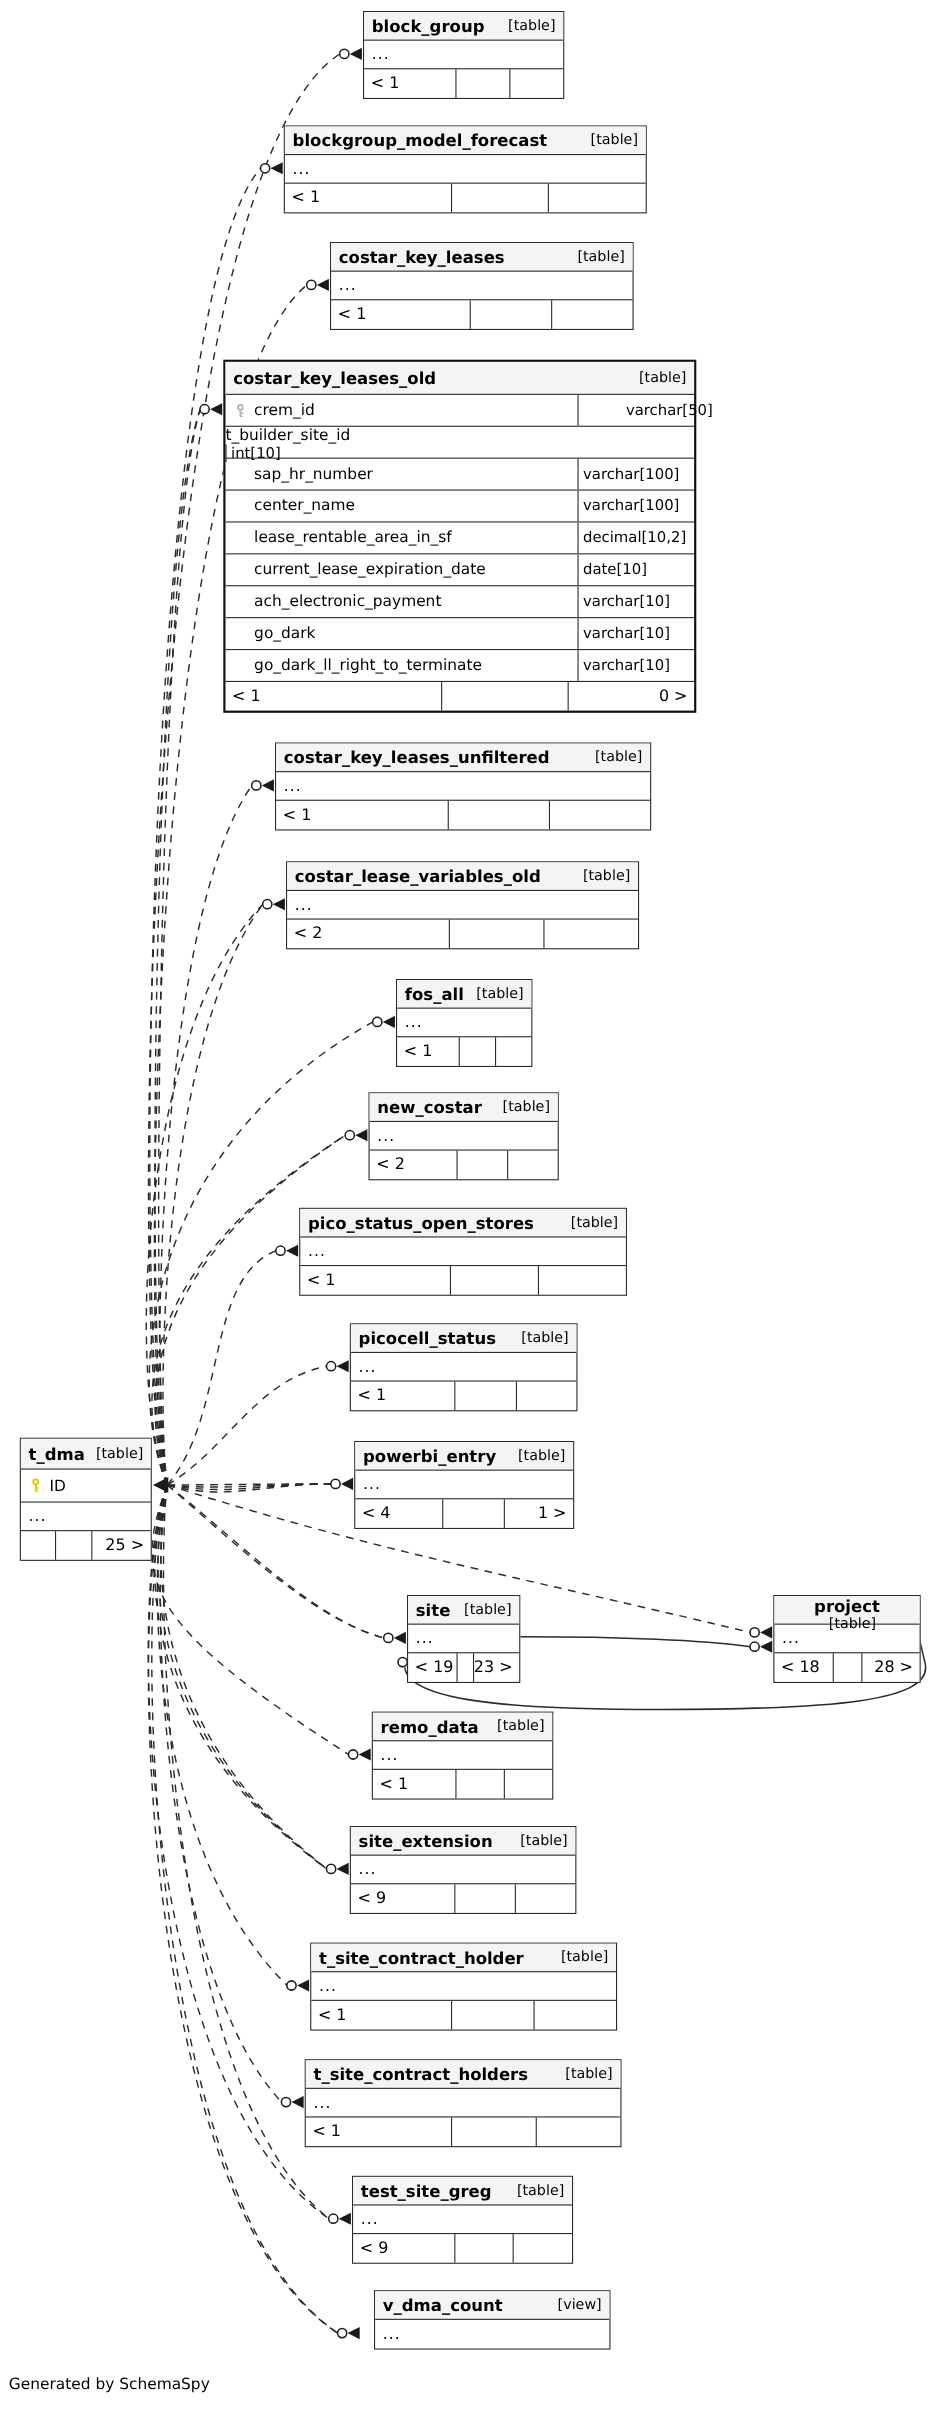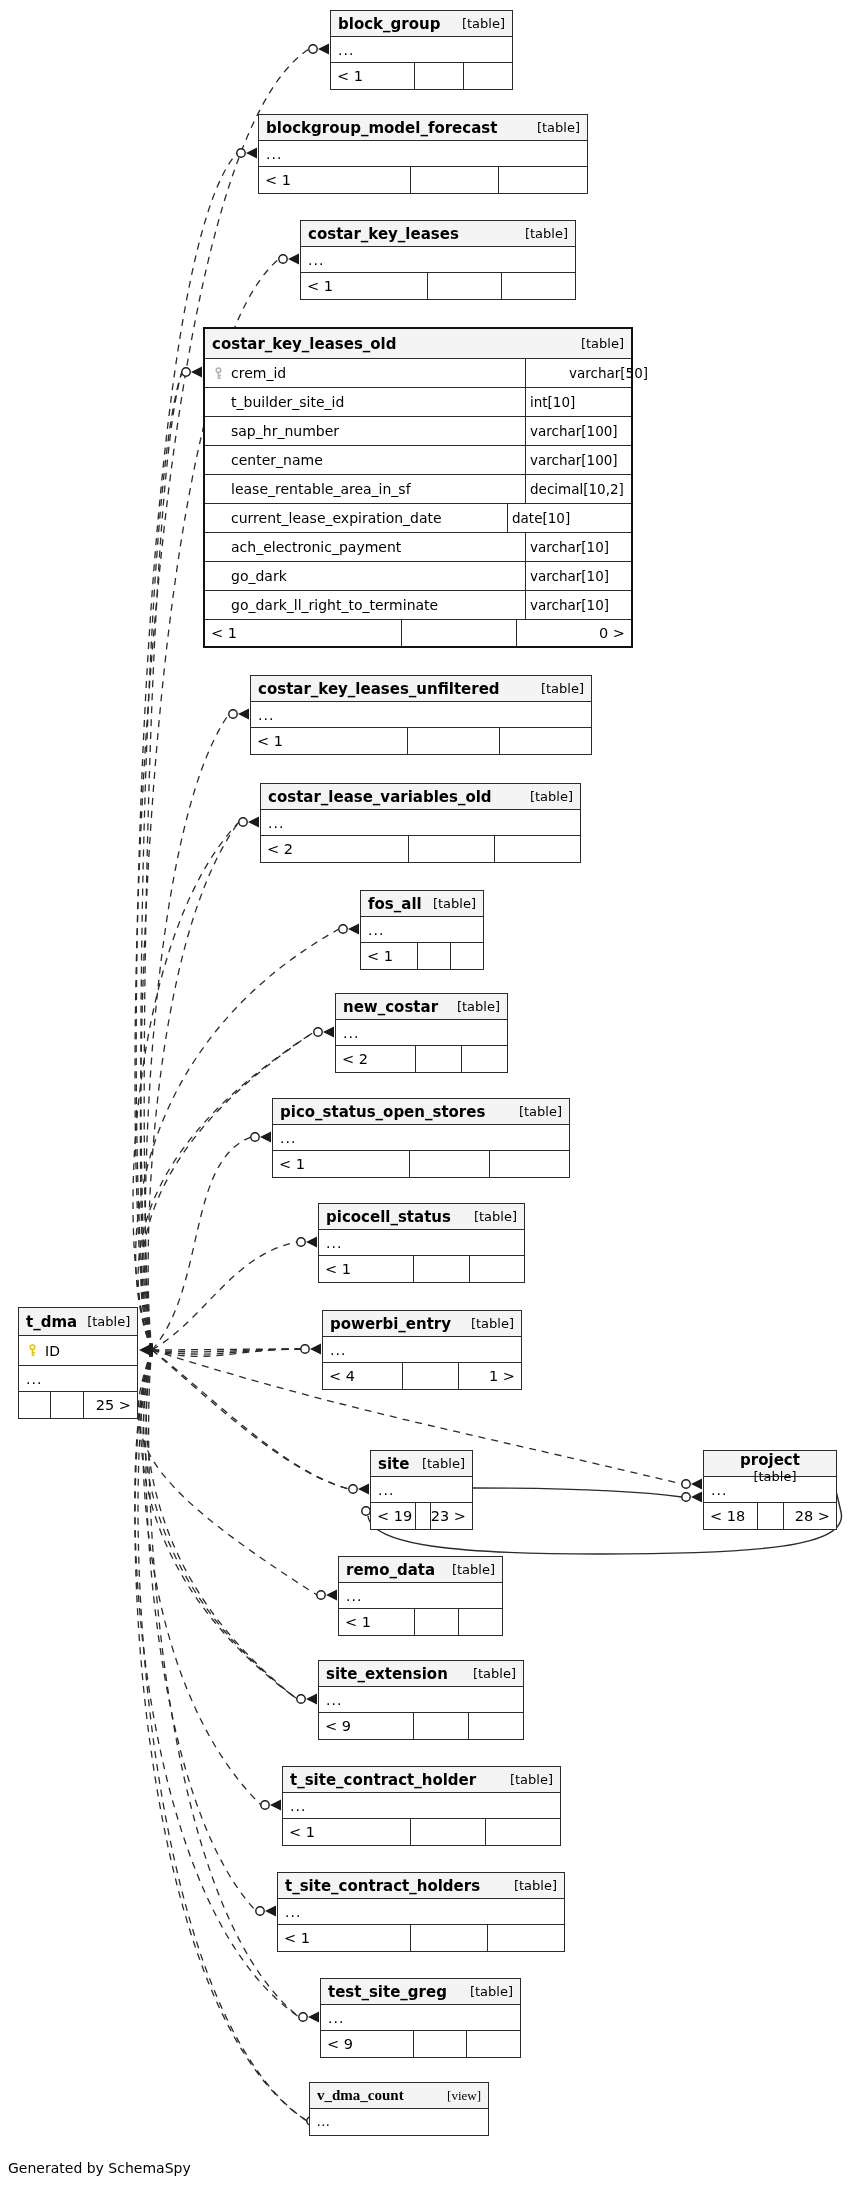--- a/index.html
+++ b/index.html
@@ -152,21 +152,21 @@
           <svg viewBox="0 0 24 24" width="13" height="15">
             <circle cx="12" cy="6" r="4.2" fill="none" stroke="#b3b3b3" stroke-width="3"></circle>
             <line x1="12" y1="10" x2="12" y2="22" stroke="#b3b3b3" stroke-width="3"></line>
             <line x1="12" y1="16" x2="17" y2="16" stroke="#b3b3b3" stroke-width="2.6"></line>
             <line x1="12" y1="21" x2="16" y2="21" stroke="#b3b3b3" stroke-width="2.6"></line>
           </svg>
         </span>
         <span class="cname">crem_id</span>
         <span class="ctype" style="width: 106px; padding-left: 43px;">varchar[50]</span>
       </div>
-      <div class="trow" style="height: 29px;">
+      <div class="trow" style="height: 29px; flex-direction: column;">
         <span class="keycell"></span>
         <span class="cname">t_builder_site_id</span>
         <span class="ctype" style="width: 106px;">int[10]</span>
       </div>
       <div class="trow" style="height: 29px;">
         <span class="keycell"></span>
         <span class="cname">sap_hr_number</span>
         <span class="ctype" style="width: 106px;">varchar[100]</span>
       </div>
       <div class="trow" style="height: 29px;">
@@ -175,21 +175,21 @@
         <span class="ctype" style="width: 106px;">varchar[100]</span>
       </div>
       <div class="trow" style="height: 29px;">
         <span class="keycell"></span>
         <span class="cname">lease_rentable_area_in_sf</span>
         <span class="ctype" style="width: 106px;">decimal[10,2]</span>
       </div>
       <div class="trow" style="height: 29px;">
         <span class="keycell"></span>
         <span class="cname">current_lease_expiration_date</span>
-        <span class="ctype" style="width: 124px; margin-left: 12px;">date[10]</span>
+        <span class="ctype" style="width: 106px; margin-left: 12px;">date[10]</span>
       </div>
       <div class="trow" style="height: 29px;">
         <span class="keycell"></span>
         <span class="cname">ach_electronic_payment</span>
         <span class="ctype" style="width: 106px;">varchar[10]</span>
       </div>
       <div class="trow" style="height: 29px;">
         <span class="keycell"></span>
         <span class="cname">go_dark</span>
         <span class="ctype" style="width: 106px;">varchar[10]</span>
@@ -366,21 +366,21 @@
         <span class="tname">test_site_greg</span>
         <span class="ttag">[table]</span>
       </div>
       <div class="trow dots" style="height: 26px;">...</div>
       <div class="trow tfoot" style="height: 26px;">
         <span class="fcell" style="width: 46%;">&lt; 9</span>
         <span class="fcell" style="width: 27%;"></span>
         <span class="fcell r" style="width: 27%;"></span>
       </div>
     </div>
-    <div class="tnode" style="left: 309px; top: 2082px; width: 180px; font-family: Liberation Serif, serif;">
+    <div class="tnode" style="left: 340px; top: 2082px; width: 215px;">
       <div class="thead" style="height: 26px;">
         <span class="tname">v_dma_count</span>
         <span class="ttag">[view]</span>
       </div>
       <div class="trow dots" style="height: 26px;">...</div>
     </div>
     <div class="tnode" style="left: 18px; top: 1307px; width: 120px;">
       <div class="thead" style="height: 28px;">
         <span class="tname">t_dma</span>
         <span class="ttag">[table]</span>

